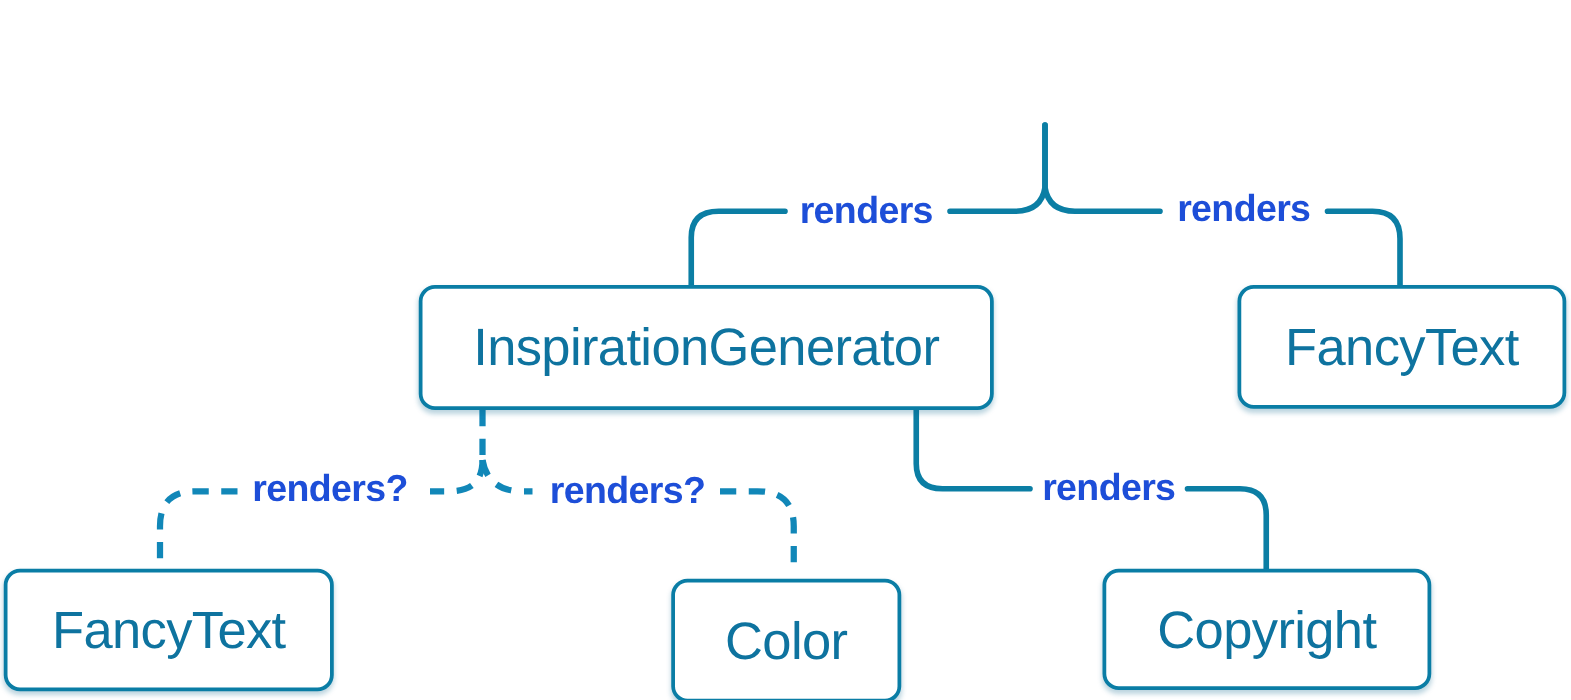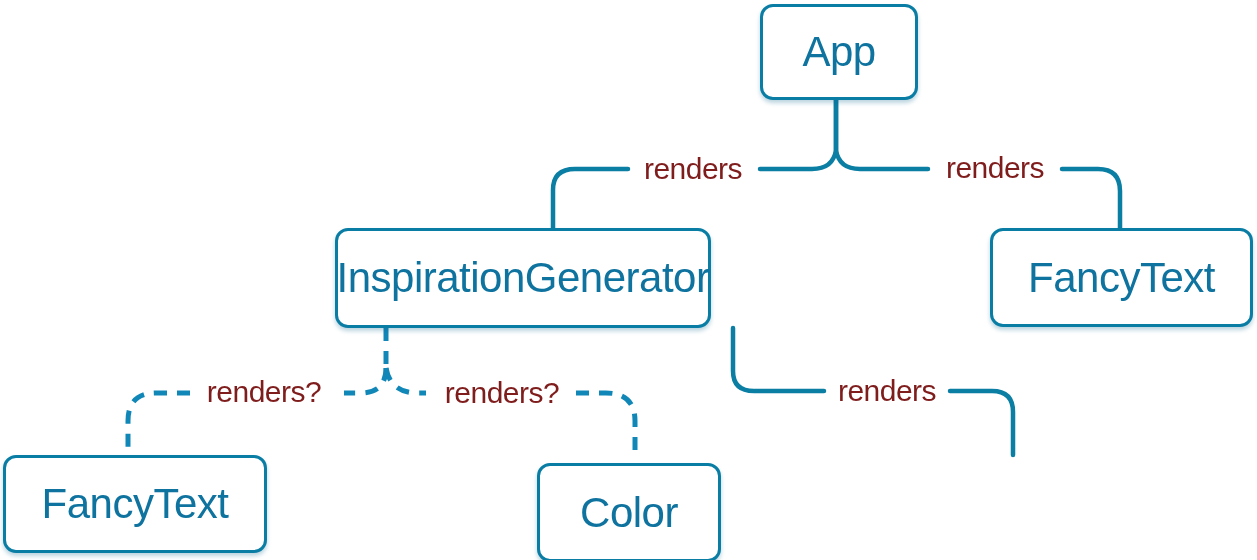--- a/index.html
+++ b/index.html
@@ -44,23 +44,23 @@
     justify-content: center;
     color: #0e739f;
     font-size: 42px;
     font-weight: 500;
     white-space: nowrap;
     letter-spacing: -0.5px;
   }
   .edge-label {
     position: absolute;
     transform: translate(-50%, -50%);
-    color: #7f1d1d;
+    color: #1d4ed8;
     font-size: 30px;
-    font-weight: 400;
+    font-weight: 700;
     white-space: nowrap;
     letter-spacing: -0.5px;
     line-height: 1;
   }
 </style>
 </head>
 <body>
 
 <div class="diagram">
 
@@ -72,40 +72,40 @@
 
     <path class="edge" d="M 733 328 V 371 Q 733 391 754 391 H 824 M 950 391 H 992 Q 1013 391 1013 412 V 455" stroke="#0b7ea4"></path>
 
     <path class="edge dashed" d="M 386 328 V 368" stroke="#1187b8"></path>
 
     <path class="edge dashed" d="M 386 368 Q 386 393 360 393 H 344 M 190 393 H 156 Q 128 393 128 421 V 455" stroke="#1187b8"></path>
 
     <path class="edge dashed" d="M 386 368 Q 390 391 414 393 H 426 M 576 393 H 606 Q 635 393 635 421 V 452" stroke="#1187b8"></path>
   </svg>
 
-  <div class="node" style="left:760px; top:4px; width:158px; height:96px;">
-    <span>App</span>
-  </div>
 
-  <div class="node" style="left:335px; top:228px; width:376px; height:100px;align-items:center;">
+  <div class="node" style="left:335px; top:228px; width:460px; height:100px;align-items:center;">
     <span>InspirationGenerator</span>
   </div>
 
   <div class="node" style="left:990px; top:228px; width:263px; height:99px;">
     <span>FancyText</span>
   </div>
 
   <div class="node" style="left:3px; top:455px; width:264px; height:98px;">
     <span>FancyText</span>
   </div>
 
   <div class="node" style="left:537px; top:453px; width:184px; height:99px;margin-top:10px;">
     <span>Color</span>
   </div>
 
+  <div class="node" style="left:882px; top:455px; width:263px; height:97px;">
+    <span>Copyright</span>
+  </div>
 
   <span class="edge-label" style="left:693px; top:169px;">renders</span>
 
   <span class="edge-label" style="left:995px; top:168px;">renders</span>
 
   <span class="edge-label" style="left:264px; top:392px;">renders?</span>
 
   <span class="edge-label" style="left:502px; top:393px;">renders?</span>
 
   <span class="edge-label" style="left:887px; top:391px;">renders</span>

